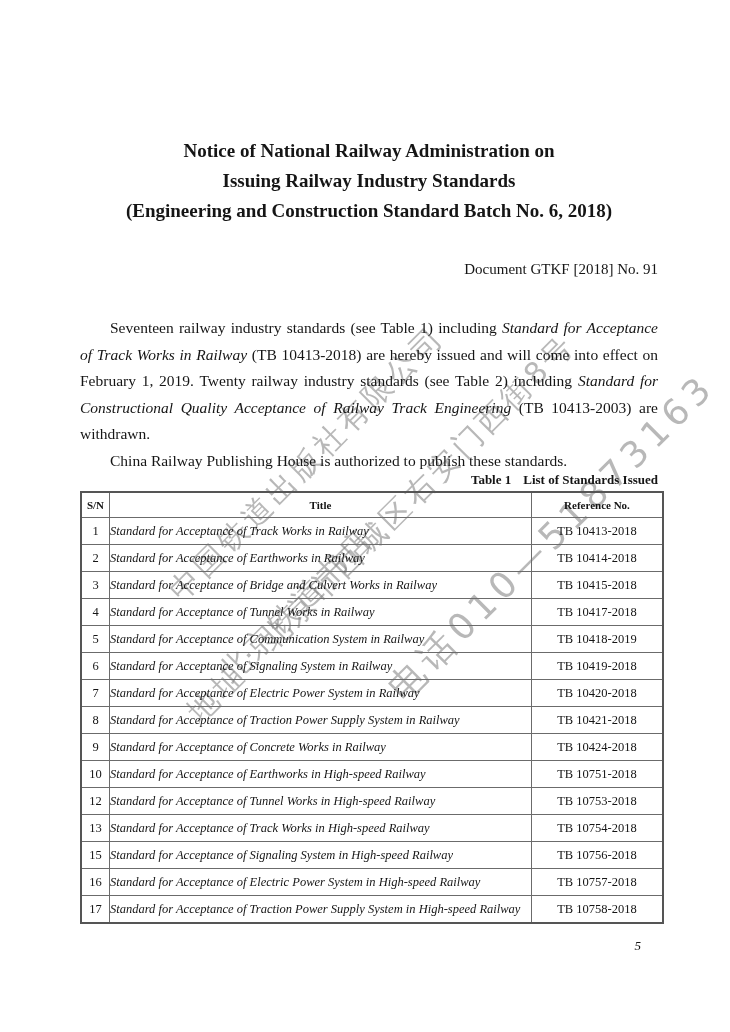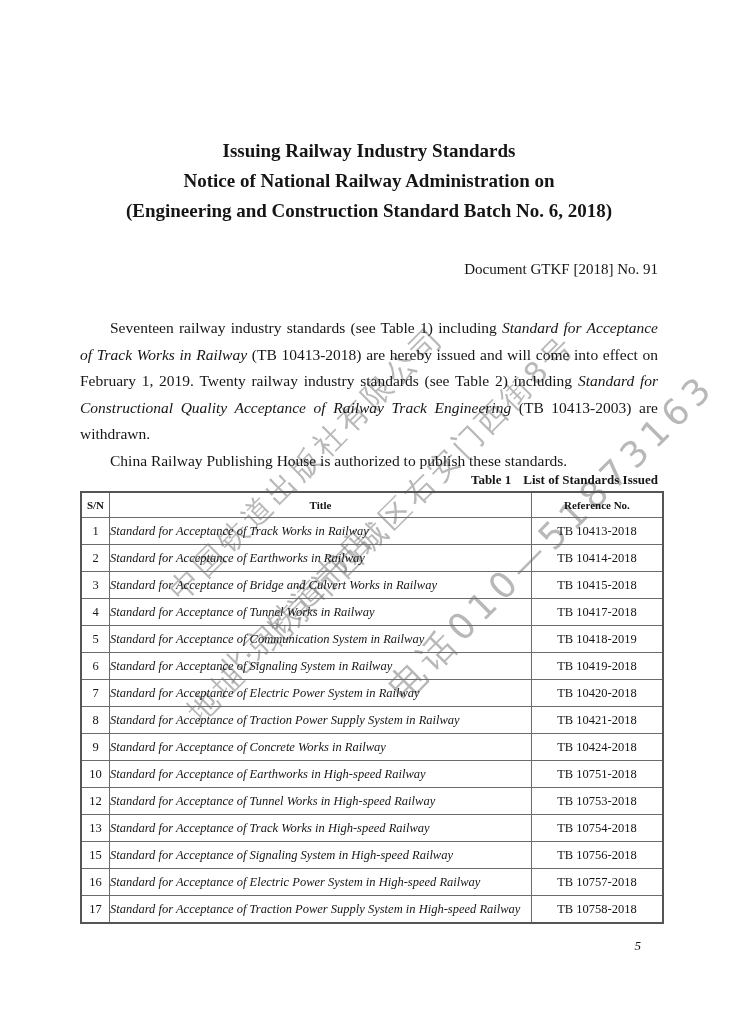--- a/index.html
+++ b/index.html
@@ -90,22 +90,22 @@
   <div class="watermark-layer">
     <div class="wm wm1">中国铁道出版社有限公司</div>
     <div class="wm wm2">北京铁道书店</div>
     <div class="wm wm3">地址：北京市西城区右安门西街8号</div>
     <div class="wm wm4">电话010—51873163</div>
   </div>
 
   <div class="content">
 
     <div class="title-block">
+      <div class="title-line">Notice of National Railway Administration on</div>
       <div class="title-line">Issuing Railway Industry Standards</div>
-      <div class="title-line">Notice of National Railway Administration on</div>
       <div class="title-line">(Engineering and Construction Standard Batch No. 6, 2018)</div>
     </div>
 
     <div class="doc-number">Document GTKF [2018] No. 91</div>
 
     <p class="body-para first"><span>Seventeen railway industry standards (see Table 1) including </span><span class="it">Standard for Acceptance of Track Works in Railway</span><span> (TB 10413-2018) are hereby issued and will come into effect on February 1, 2019. Twenty railway industry standards (see Table 2) including </span><span class="it">Standard for Constructional Quality Acceptance of Railway Track Engineering</span><span> (TB 10413-2003) are withdrawn.</span></p>
     <p class="body-para">China Railway Publishing House is authorized to publish these standards.</p>
 
     <div class="table-caption">
       <span class="caption-label">Table 1</span><span>List of Standards Issued</span>

